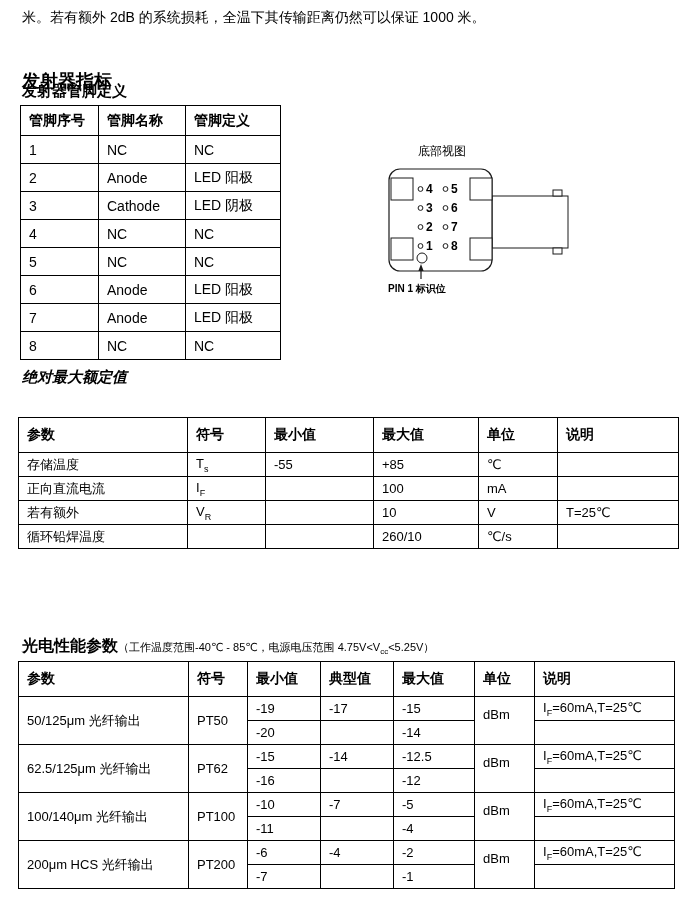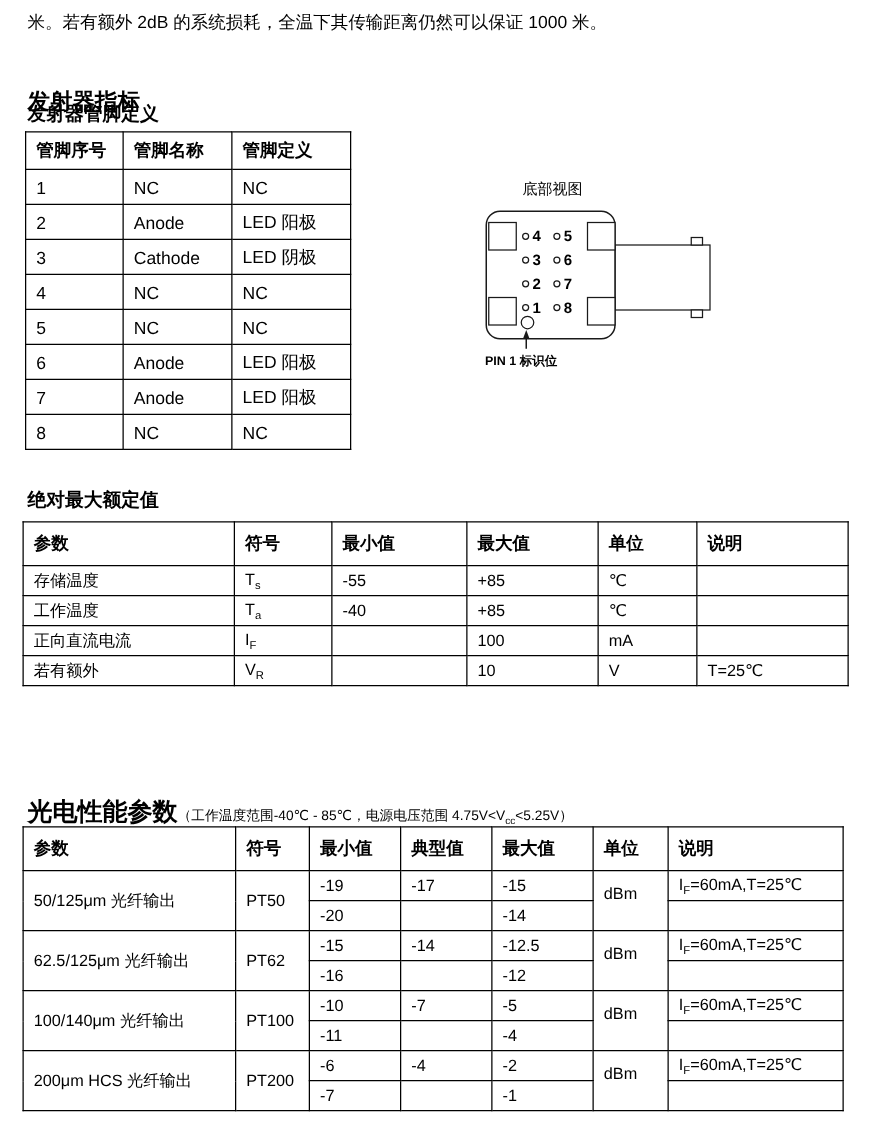--- a/index.html
+++ b/index.html
@@ -6,23 +6,23 @@
   html,body { background:#fff; }
   body {
     width:695px; height:906px; position:relative; overflow:hidden;
     font-family:"Liberation Sans","DejaVu Sans",sans-serif; color:#000;
   }
   .abs { position:absolute; }
   .intro { left:22px; top:8px; width:662px; font-size:14px; line-height:1.35; }
   .h1 { left:22px; top:52px; font-size:18px; font-weight:bold;margin-top:17px; }
   .h2 { font-size:15px; font-weight:bold; }
   #pin-title { left:22px; top:82px; }
-  #abs-title { left:22px; top:391px; }
+  #abs-title { left:22px; top:368px;font-style:italic; }
   #opto-title { left:22px; top:636px; white-space:nowrap; }
-  #opto-title .t-bold { font-size:20px; font-weight:bold; }
+  #opto-title .t-bold { font-size:16px; font-weight:bold; }
   #opto-title .t-note { font-size:11px; font-weight:normal; }
   #opto-title sub { font-size:8px; }
 
   table { border-collapse:collapse; table-layout:fixed; position:absolute; background:#fff; }
   th, td {
     border:1px solid #000; text-align:left; vertical-align:middle;
     padding:2px 8px; overflow:hidden; white-space:nowrap;
   }
   th { font-size:14px; font-weight:bold; }
   td { font-size:13px; }
@@ -172,42 +172,42 @@
   </tr>
   <tr>
     <td>存储温度</td>
     <td><span>T</span><sub>s</sub></td>
     <td>-55</td>
     <td>+85</td>
     <td>℃</td>
     <td></td>
   </tr>
   <tr>
-    <td>工作温度</td>
-    <td><span>T</span><sub>a</sub></td>
-    <td>-40</td>
-    <td>+85</td>
-    <td>℃</td>
-    <td></td>
-  </tr>
-  <tr>
     <td>正向直流电流</td>
     <td><span>I</span><sub>F</sub></td>
     <td></td>
     <td>100</td>
     <td>mA</td>
     <td></td>
   </tr>
   <tr>
     <td>若有额外</td>
     <td><span>V</span><sub>R</sub></td>
     <td></td>
     <td>10</td>
     <td>V</td>
     <td>T=25℃</td>
+  </tr>
+  <tr>
+    <td>循环铅焊温度</td>
+    <td><span></span><sub></sub></td>
+    <td></td>
+    <td>260/10</td>
+    <td>℃/s</td>
+    <td></td>
   </tr>
 </tbody>
   </table>
 
 <div class="abs" id="opto-title">
   <span class="t-bold">光电性能参数</span><span class="t-note"><span>（工作温度范围-40℃ - 85℃，电源电压范围 4.75V&lt;V</span><sub>cc</sub><span>&lt;5.25V）</span></span>
 </div>
 
 <table id="opto-table">
   <colgroup>

